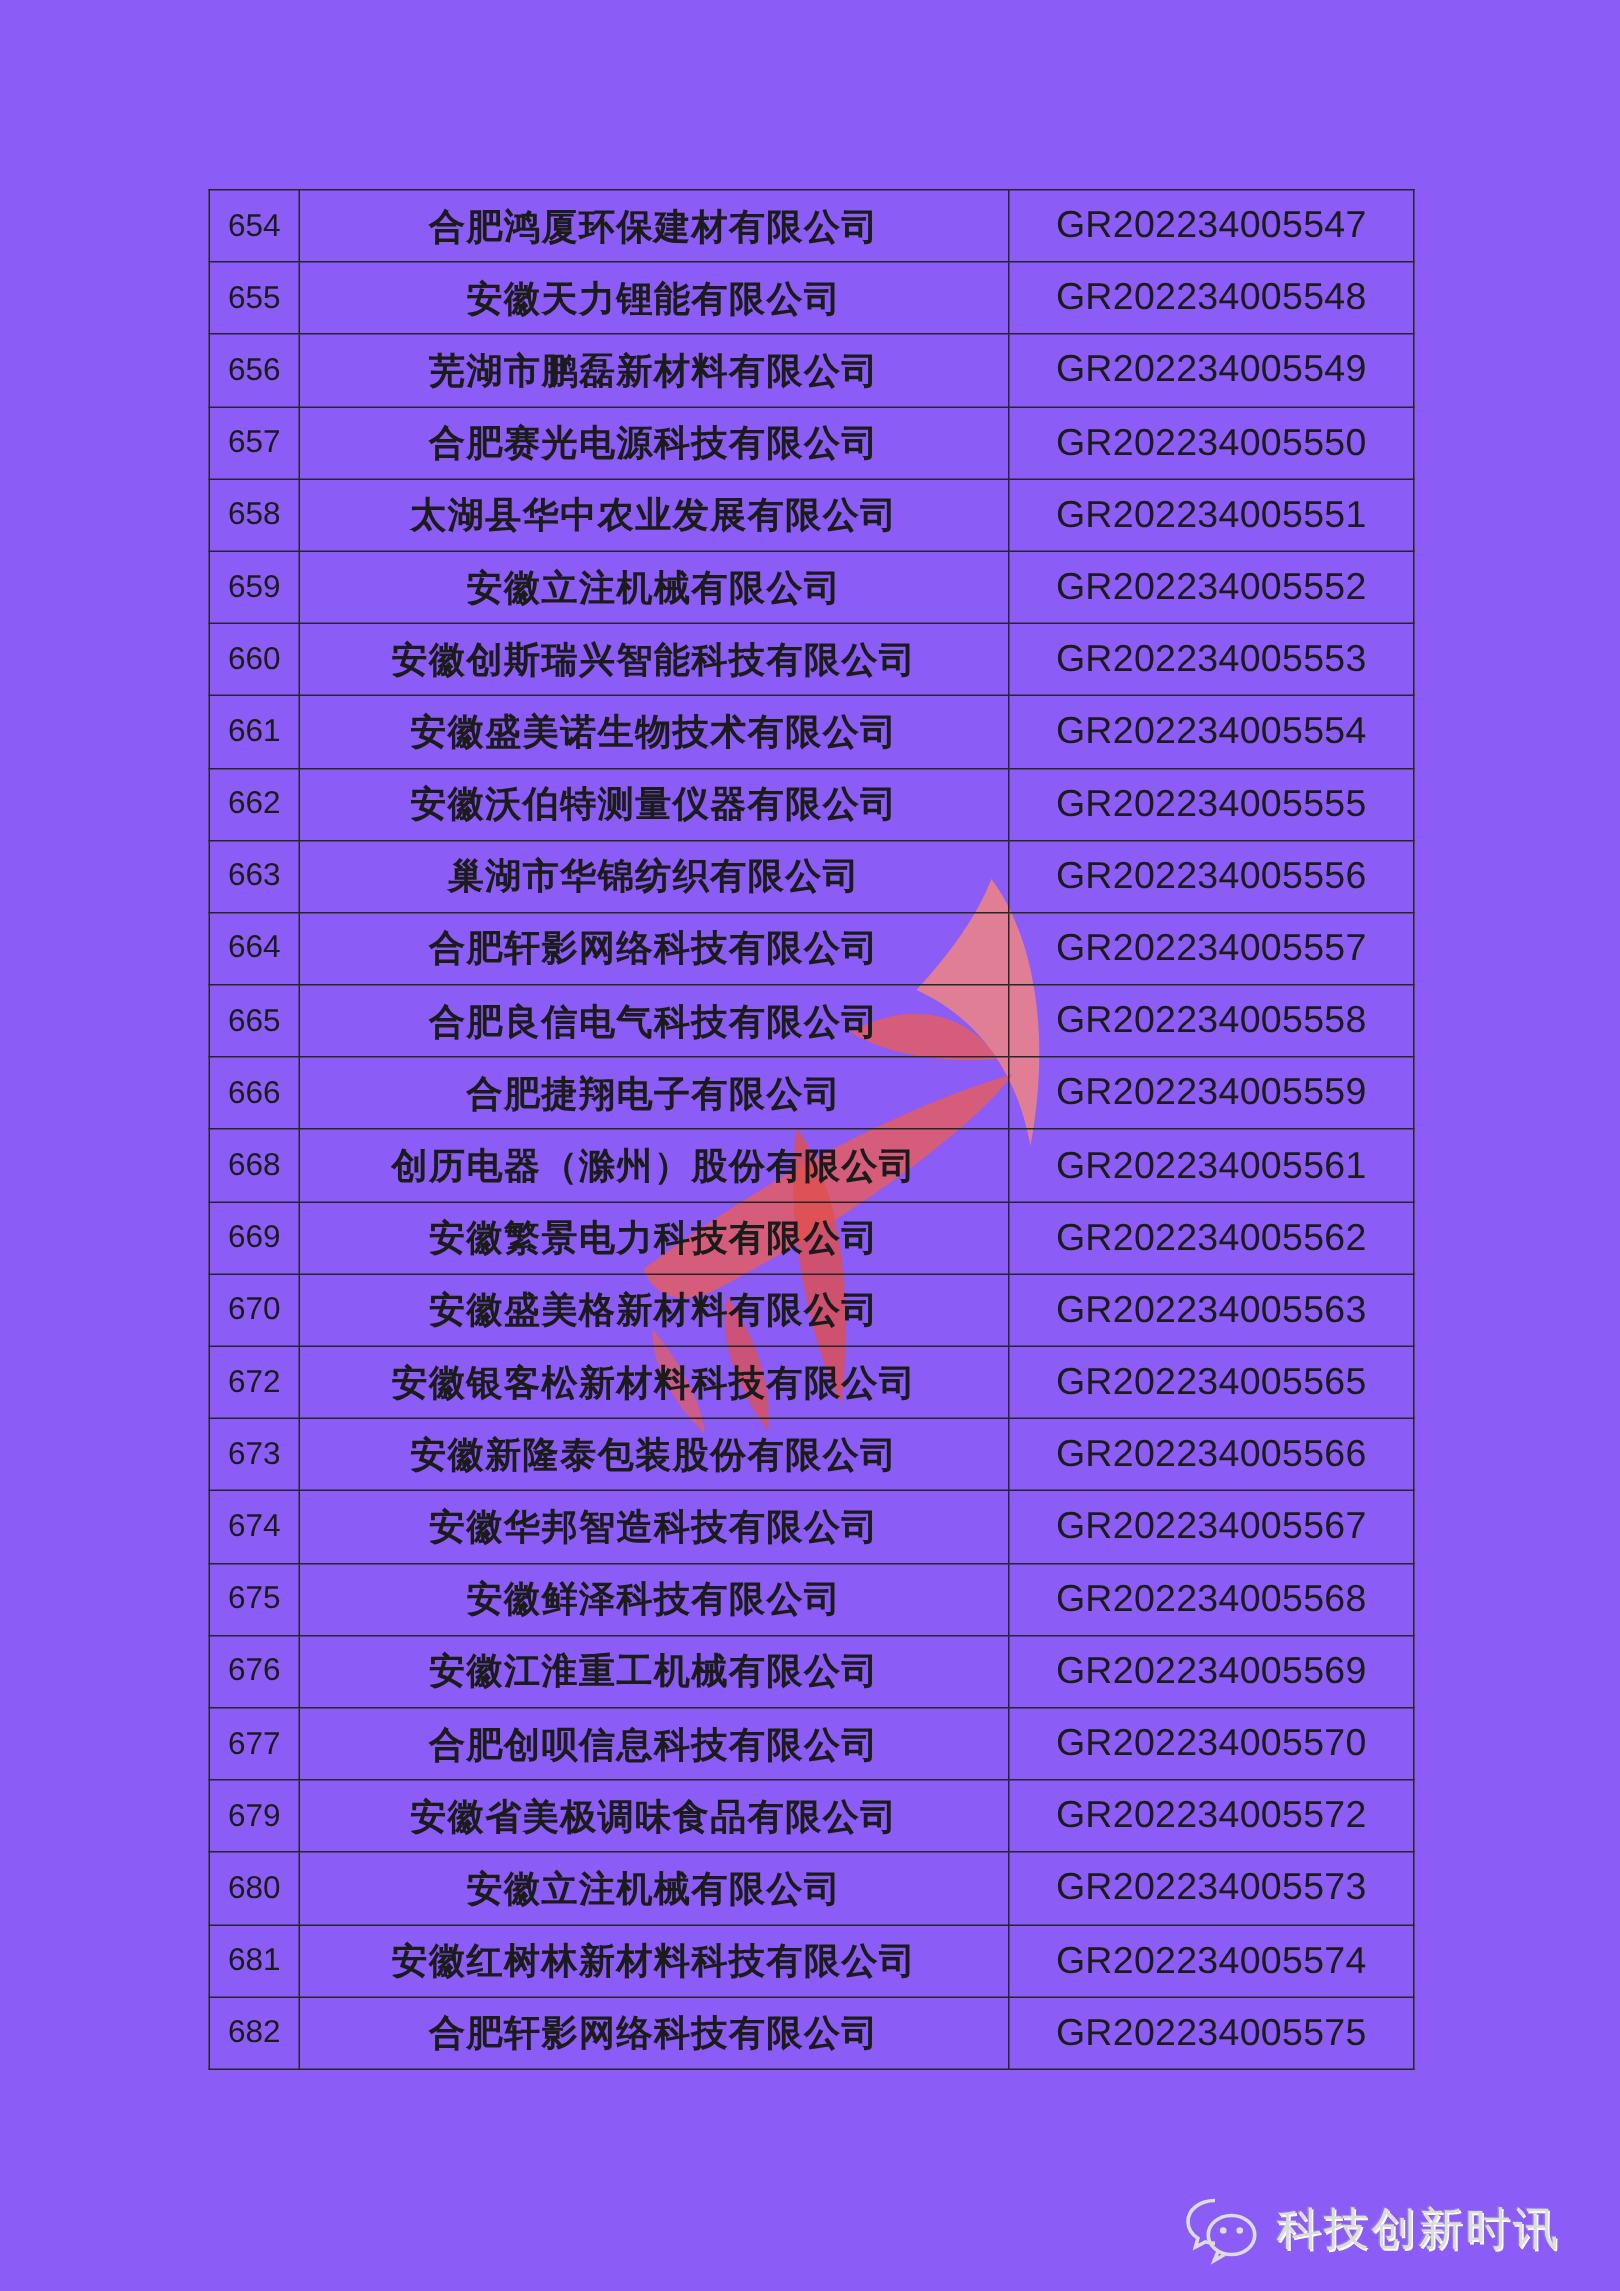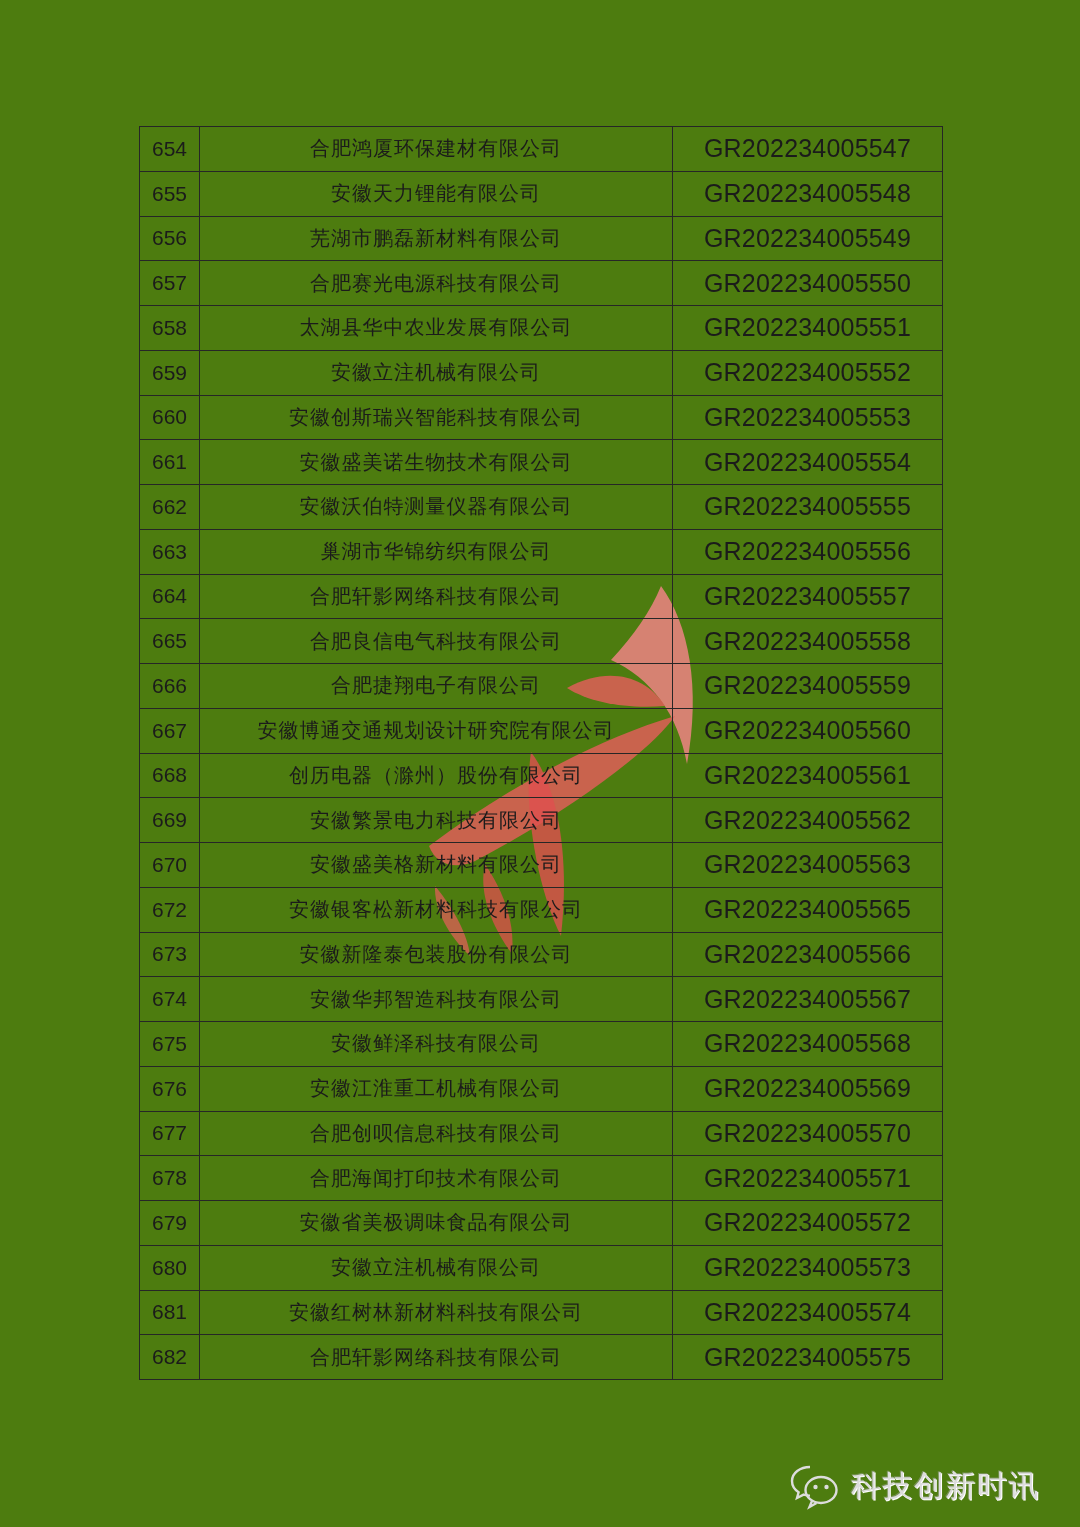--- a/index.html
+++ b/index.html
@@ -4,21 +4,21 @@
 <style>
   html,body{margin:0;padding:0;}
   body{
     width:1080px;height:1527px;
     background:#ffffff;
     font-family:"Liberation Sans","DejaVu Sans",sans-serif;
     position:relative;
     overflow:hidden;
   }
   .page{
-    position:absolute;left:0;top:0;width:1080px;height:1527px;background:#4d7c0f;
+    position:absolute;left:0;top:0;width:1080px;height:1527px;background:#8b5cf6;
   }
   
   .watermark{
     position:absolute;left:415px;top:556px;width:290px;height:402px;
     z-index:1;pointer-events:none;
   }
   
   table.grid{
     position:absolute;left:139px;top:126px;
     width:803px;height:1254px;
@@ -26,21 +26,21 @@
     z-index:2;background:transparent;
   }
   table.grid td{
     border:1.6px solid #262626;
     text-align:center;vertical-align:middle;
     padding:0;color:#1b1b1b;background:transparent;
     overflow:hidden;white-space:nowrap;
   }
   table.grid tr{height:41.8px;}
   td.c-index{font-size:21px;}
-  td.c-company{font-size:20px;letter-spacing:1px;}
+  td.c-company{font-size:24px;letter-spacing:1px;font-weight:bold;}
   td.c-code{font-size:25px;letter-spacing:0.2px;}
   
   .footer-brand{
     position:absolute;left:786px;top:1460px;height:52px;
     display:flex;align-items:center;gap:9px;z-index:2;
   }
   .brand-text{
     font-size:30px;letter-spacing:1.5px;
     color:#dcdcdc;
     text-shadow:1px 1px 0 #ffffff,-1px -1px 0 rgba(170,170,170,0.45);
@@ -132,25 +132,20 @@
           <td class="c-index">665</td>
           <td class="c-company">合肥良信电气科技有限公司</td>
           <td class="c-code">GR202234005558</td>
         </tr>
         <tr>
           <td class="c-index">666</td>
           <td class="c-company">合肥捷翔电子有限公司</td>
           <td class="c-code">GR202234005559</td>
         </tr>
         <tr>
-          <td class="c-index">667</td>
-          <td class="c-company">安徽博通交通规划设计研究院有限公司</td>
-          <td class="c-code">GR202234005560</td>
-        </tr>
-        <tr>
           <td class="c-index">668</td>
           <td class="c-company">创历电器（滁州）股份有限公司</td>
           <td class="c-code">GR202234005561</td>
         </tr>
         <tr>
           <td class="c-index">669</td>
           <td class="c-company">安徽繁景电力科技有限公司</td>
           <td class="c-code">GR202234005562</td>
         </tr>
         <tr>
@@ -180,25 +175,20 @@
         </tr>
         <tr>
           <td class="c-index">676</td>
           <td class="c-company">安徽江淮重工机械有限公司</td>
           <td class="c-code">GR202234005569</td>
         </tr>
         <tr>
           <td class="c-index">677</td>
           <td class="c-company">合肥创呗信息科技有限公司</td>
           <td class="c-code">GR202234005570</td>
-        </tr>
-        <tr>
-          <td class="c-index">678</td>
-          <td class="c-company">合肥海闻打印技术有限公司</td>
-          <td class="c-code">GR202234005571</td>
         </tr>
         <tr>
           <td class="c-index">679</td>
           <td class="c-company">安徽省美极调味食品有限公司</td>
           <td class="c-code">GR202234005572</td>
         </tr>
         <tr>
           <td class="c-index">680</td>
           <td class="c-company">安徽立注机械有限公司</td>
           <td class="c-code">GR202234005573</td>

